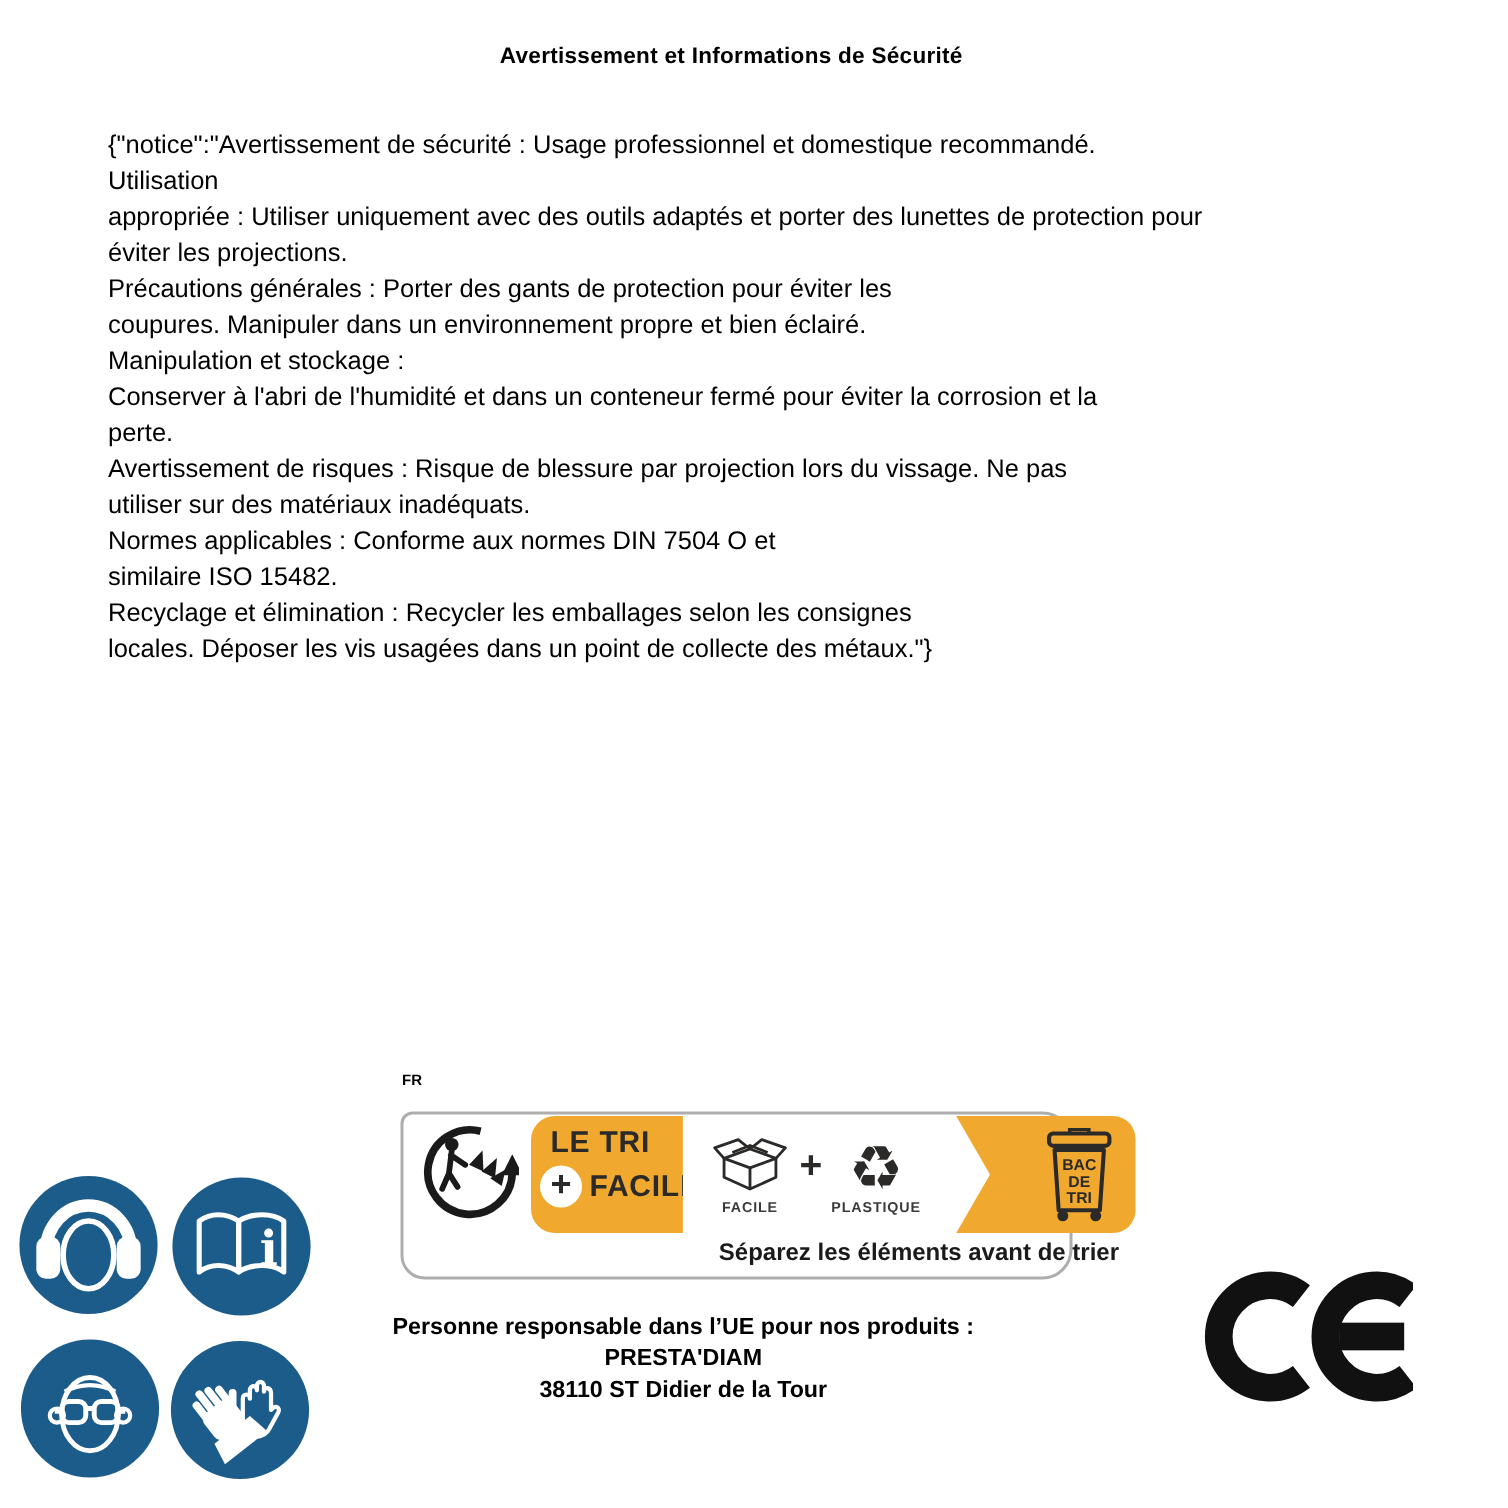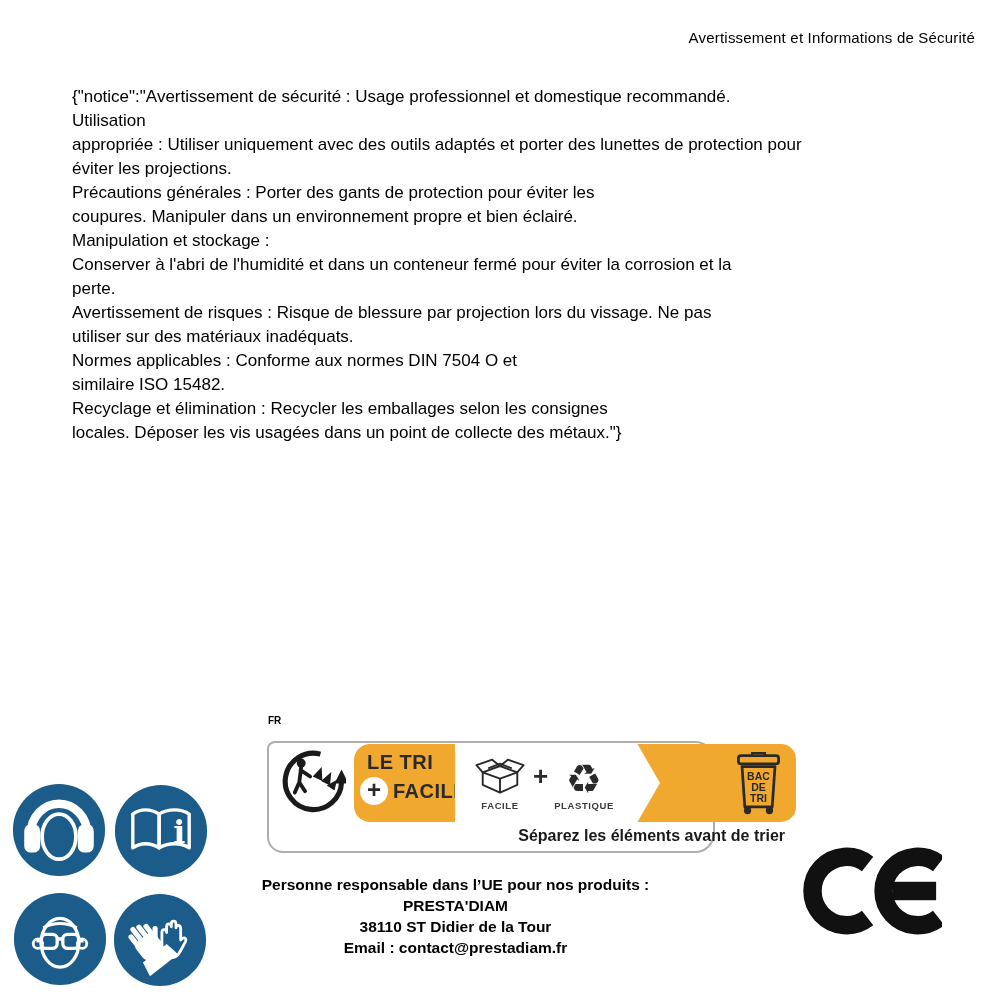--- a/index.html
+++ b/index.html
@@ -7,22 +7,22 @@
     --label-yellow:#f0a92e;
     --label-dark:#2b2a29;
     --text-black:#000000;
   }
   html,body{margin:0;padding:0;background:#ffffff;}
   body{
     width:1005px;height:1005px;position:relative;overflow:hidden;
     font-family:"Liberation Sans", sans-serif;color:var(--text-black);
   }
   .doc-title{
-    position:absolute;left:0;top:29px;width:975px;text-align:right;
-    font-size:15px;font-weight:normal;letter-spacing:0.2px;
+    position:absolute;left:0;top:29px;width:975px;text-align:center;
+    font-size:15px;font-weight:bold;letter-spacing:0.2px;
   }
   .notice-text{
     position:absolute;left:72px;top:85px;width:872px;
     font-size:17px;line-height:24px;white-space:pre-line;
   }
   
   .safety-icons{position:absolute;left:12px;top:783px;width:200px;}
   .safety-icon{position:absolute;width:94px;height:94px;}
   .safety-icon svg{display:block;width:100%;height:100%;}
   .si-0{left:0;top:0;}
@@ -32,21 +32,21 @@
   
   .fr-code{position:absolute;left:268px;top:715px;font-size:10px;font-weight:bold;}
   .tri-box{
     position:absolute;left:267px;top:741px;width:448px;height:112px;
     background:#fff;border:2px solid #aeaeae;box-sizing:border-box;
     border-radius:8px 20px 20px 16px;
   }
   .triman{position:absolute;left:13px;top:6px;width:64px;height:64px;}
   .yellow-band{
     position:absolute;left:85px;top:1px;width:403px;height:78px;
-    background:var(--label-yellow);border-radius:16px 15px 15px 16px;padding-left:39px;
+    background:var(--label-yellow);border-radius:16px 15px 15px 16px;
   }
   .tri-headline{position:absolute;left:13px;top:7px;color:var(--label-dark);}
   .tri-line1{font-size:20px;font-weight:800;letter-spacing:0.5px;}
   .tri-line2{display:flex;align-items:center;margin-top:3px;margin-left:-7px;}
   .plus-circle{
     width:28px;height:28px;border-radius:50%;background:#fff;color:var(--label-dark);
     font-size:24px;font-weight:800;line-height:26px;text-align:center;margin-right:5px;
   }
   .tri-facile{font-size:20px;font-weight:800;letter-spacing:0.5px;color:var(--label-dark);}
   .white-arrow{
@@ -199,21 +199,20 @@
       </svg>
     </div>
     <div class="separez">Séparez les éléments avant de trier</div>
   </div>
 </div>
 
 <div class="address-block">
   <div>Personne responsable dans l’UE pour nos produits :</div>
   <div>PRESTA'DIAM</div>
   <div>38110 ST Didier de la Tour</div>
-  <div>Email : contact@prestadiam.fr</div>
 </div>
 
 <div class="ce-mark">
   <svg viewBox="0 0 152 104">
     <path d="M 71.8 22.8 A 37 37 0 1 0 71.8 81.2" stroke="#111" stroke-width="20" fill="none"></path>
     <path d="M 148.8 22.8 A 37 37 0 1 0 148.8 81.2" stroke="#111" stroke-width="20" fill="none"></path>
     <rect x="99" y="42" width="47" height="20" fill="#111"></rect>
   </svg>
 </div>
 

